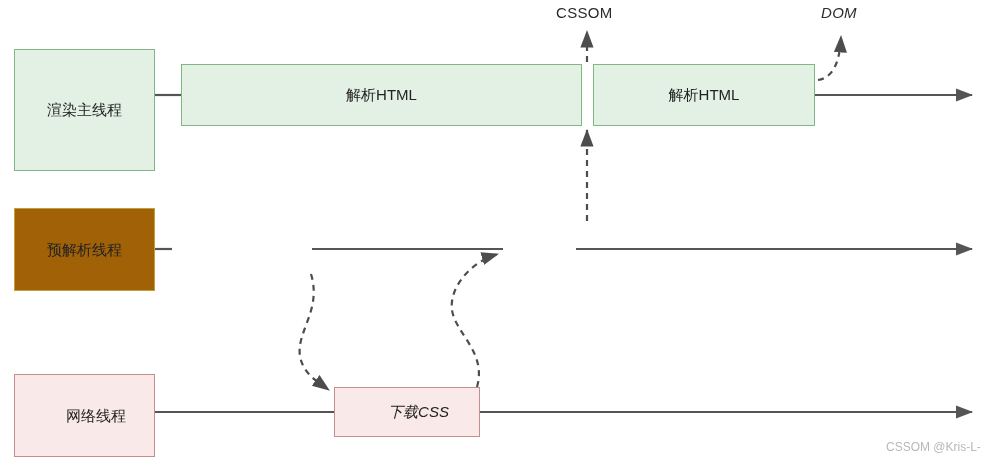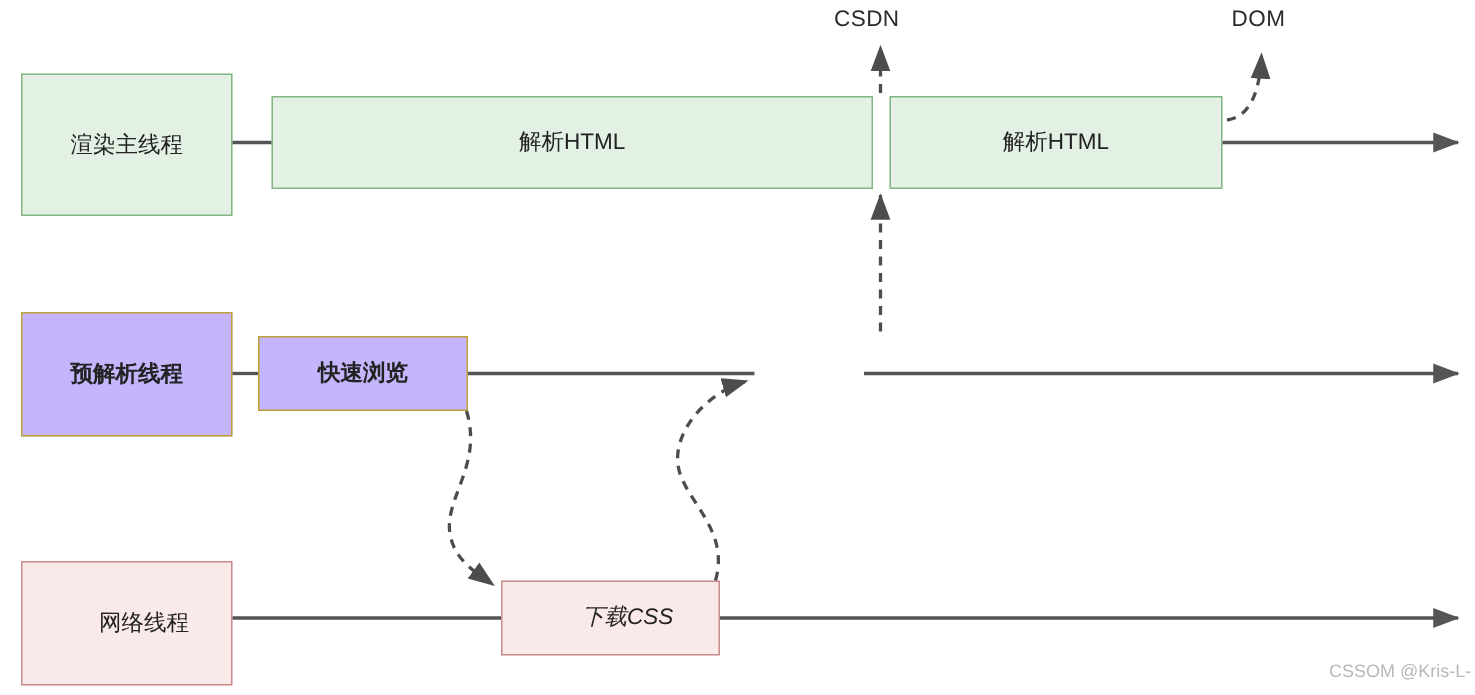--- a/index.html
+++ b/index.html
@@ -29,24 +29,23 @@
     border-style: solid;
     border-width: 1.5px;
     white-space: nowrap;
   }
   .box-green {
     background: #e3f0e4;
     border-color: #82b682;
     color: #222222;
   }
   .box-yellow {
-    background: #c4b5fd;
+    background: #a16207;
     border-color: #bfa134;
     color: #222222;
-    font-weight: bold;
   }
   .box-red {
     background: #fae9e9;
     border-color: #c98c8c;
     color: #222222;
     padding-left: 23px;
   }
   .lbl {
     position: absolute;
     font-size: 15px;
@@ -78,33 +77,32 @@
     stroke-width: 2.2;
     fill: none;
     stroke-dasharray: 6 5;
   }
 </style>
 </head>
 <body>
 
 <div id="canvas">
 
-  <div class="lbl" style="left:556px; top:4px;">CSDN</div>
+  <div class="lbl" style="left:556px; top:4px;">CSSOM</div>
 
-  <div class="lbl" style="left:821px; top:4px;">DOM</div>
+  <div class="lbl" style="left:821px; top:4px;font-style:italic;">DOM</div>
 
-  <div class="box box-green" style="left:14px; top:49px; width:141px; height:95px;">渲染主线程</div>
+  <div class="box box-green" style="left:14px; top:49px; width:141px; height:122px;">渲染主线程</div>
 
   <div class="box box-green" style="left:181px; top:64px; width:401px; height:62px;">解析HTML</div>
 
   <div class="box box-green" style="left:593px; top:64px; width:222px; height:62px;">解析HTML</div>
 
   <div class="box box-yellow" style="left:14px; top:208px; width:141px; height:83px;">预解析线程</div>
 
-  <div class="box box-yellow" style="left:172px; top:224px; width:140px; height:50px;">快速浏览</div>
 
 
   <div class="box box-red" style="left:14px; top:374px; width:141px; height:83px;">网络线程</div>
 
   <div class="box box-red" style="left:334px; top:387px; width:146px; height:50px;font-style:italic;">下载CSS</div>
 
   <svg class="overlay" viewBox="0 0 983 463" xmlns="http://www.w3.org/2000/svg">
     <defs>
       <marker id="arrowSolid" markerWidth="9" markerHeight="9" refX="7.5" refY="3.2" orient="auto" markerUnits="strokeWidth">
         <path d="M0,0.2 L8,3.2 L0,6.2 z" fill="#555555"></path>

